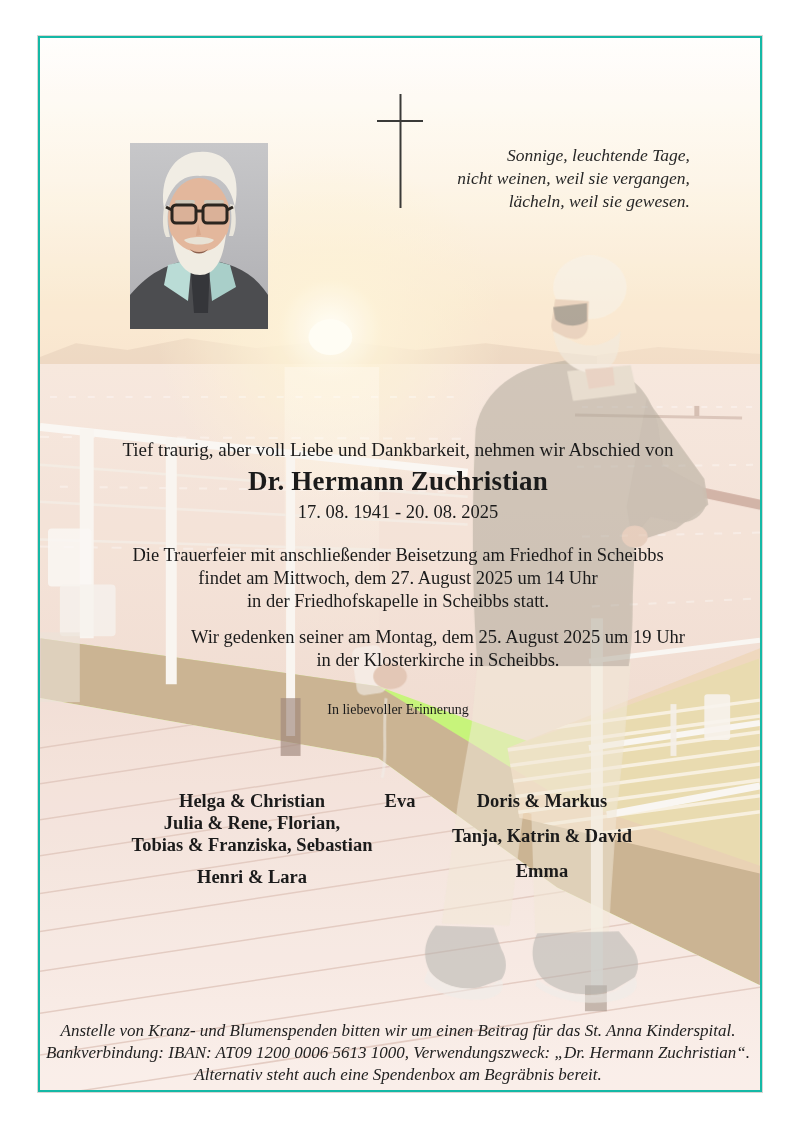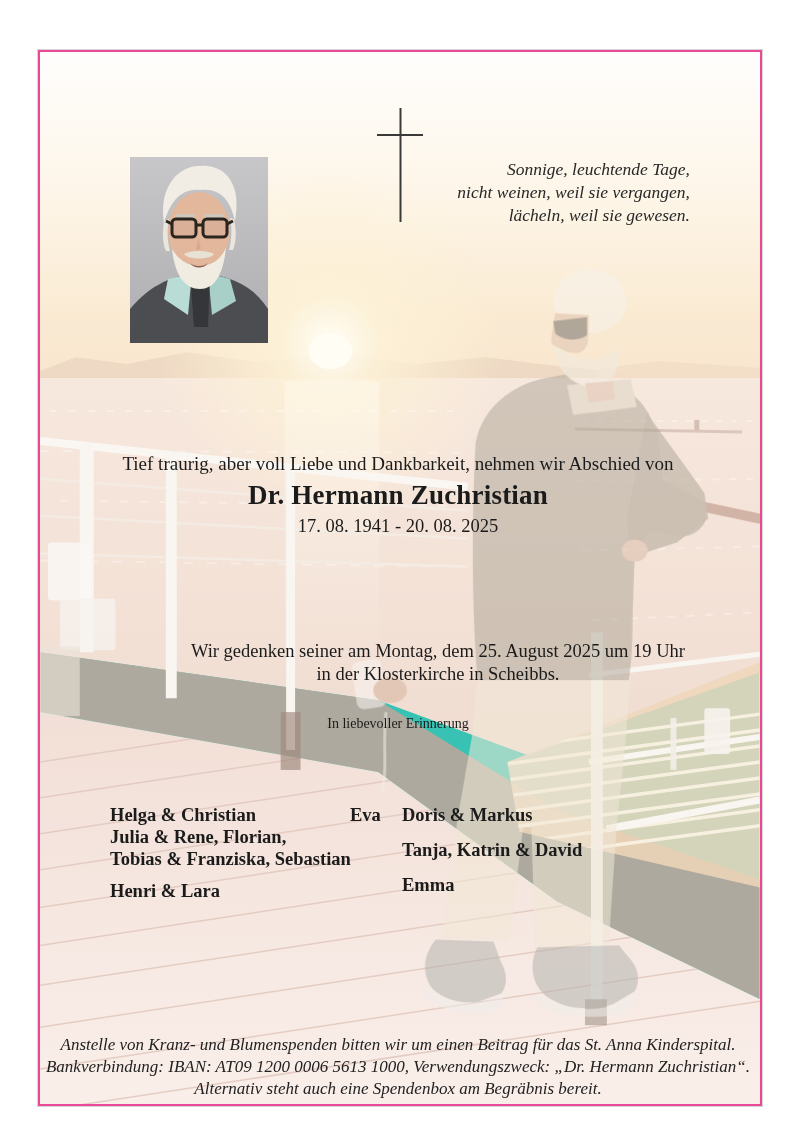--- a/index.html
+++ b/index.html
@@ -1,30 +1,30 @@
 <!DOCTYPE html>
 <html><head>
 <meta charset="utf-8">
 <style>
   html,body{margin:0;padding:0;background:#ffffff;}
   .page{position:relative;width:800px;height:1132px;background:#ffffff;overflow:hidden;
         font-family:"Liberation Serif", serif;color:#1b1b1b;}
-  .frame{position:absolute;left:38px;top:50px;width:720px;height:1052px;
-         border:2px solid #ec4899;box-shadow:0 0 0 1px #d8d6d2, inset 0 0 0 1px rgba(255,255,255,.9);
-         background:#14b8a6;overflow:hidden;}
+  .frame{position:absolute;left:38px;top:36px;width:720px;height:1052px;
+         border:2px solid #14b8a6;box-shadow:0 0 0 1px #d8d6d2, inset 0 0 0 1px rgba(255,255,255,.9);
+         background:#bef264;overflow:hidden;}
   .bg{position:absolute;left:0;top:0;width:100%;height:100%;}
   .abs{position:absolute;}
   .center{left:0;width:716px;text-align:center;}
   .quote{font-style:italic;font-size:17.5px;line-height:23px;text-align:right;color:#272727;}
   .intro{font-size:19px;margin-top:32px;}
   .name{font-size:27px;font-weight:bold;letter-spacing:.2px;}
   .dates{font-size:18.5px;}
   .body-text{font-size:18.5px;line-height:23px;}
   .remember{font-size:14px;text-align:center;}
-  .mourner{font-size:18.5px;font-weight:bold;line-height:22px;}
+  .mourner{font-size:18.5px;font-weight:bold;line-height:22px;text-align:center;}
   .donation{font-style:italic;font-size:17px;line-height:22px;color:#222;}
   .portrait{position:absolute;left:90px;top:105px;width:138px;height:186px;overflow:hidden;}
 </style>
 </head>
 <body>
 
 <div class="page">
   <div class="frame">
 
     <svg class="bg" viewBox="0 0 724 1055" preserveAspectRatio="none" aria-hidden="true">
@@ -221,20 +221,25 @@
       <div>Sonnige, leuchtende Tage,</div>
       <div>nicht weinen, weil sie vergangen,</div>
       <div>lächeln, weil sie gewesen.</div>
     </div>
 
     <div class="abs center intro" style="top:369px;">Tief traurig, aber voll Liebe und Dankbarkeit, nehmen wir Abschied von</div>
 
     <div class="abs center name" style="top:428px;">Dr. Hermann Zuchristian</div>
     <div class="abs center dates" style="top:464px;">17. 08. 1941 - 20. 08. 2025</div>
 
+    <div class="abs center body-text" style="top:506px;">
+      <div>Die Trauerfeier mit anschließender Beisetzung am Friedhof in Scheibbs</div>
+      <div>findet am Mittwoch, dem 27. August 2025 um 14 Uhr</div>
+      <div>in der Friedhofskapelle in Scheibbs statt.</div>
+    </div>
 
     <div class="abs center body-text" style="top:588px;margin-left:40px;">
       <div>Wir gedenken seiner am Montag, dem 25. August 2025 um 19 Uhr</div>
       <div>in der Klosterkirche in Scheibbs.</div>
     </div>
 
     <div class="abs center remember" style="top:664px;">In liebevoller Erinnerung</div>
 
     <div class="abs mourner" style="left:70px;top:752px;width:284px;">
       <div>Helga &amp; Christian</div>

